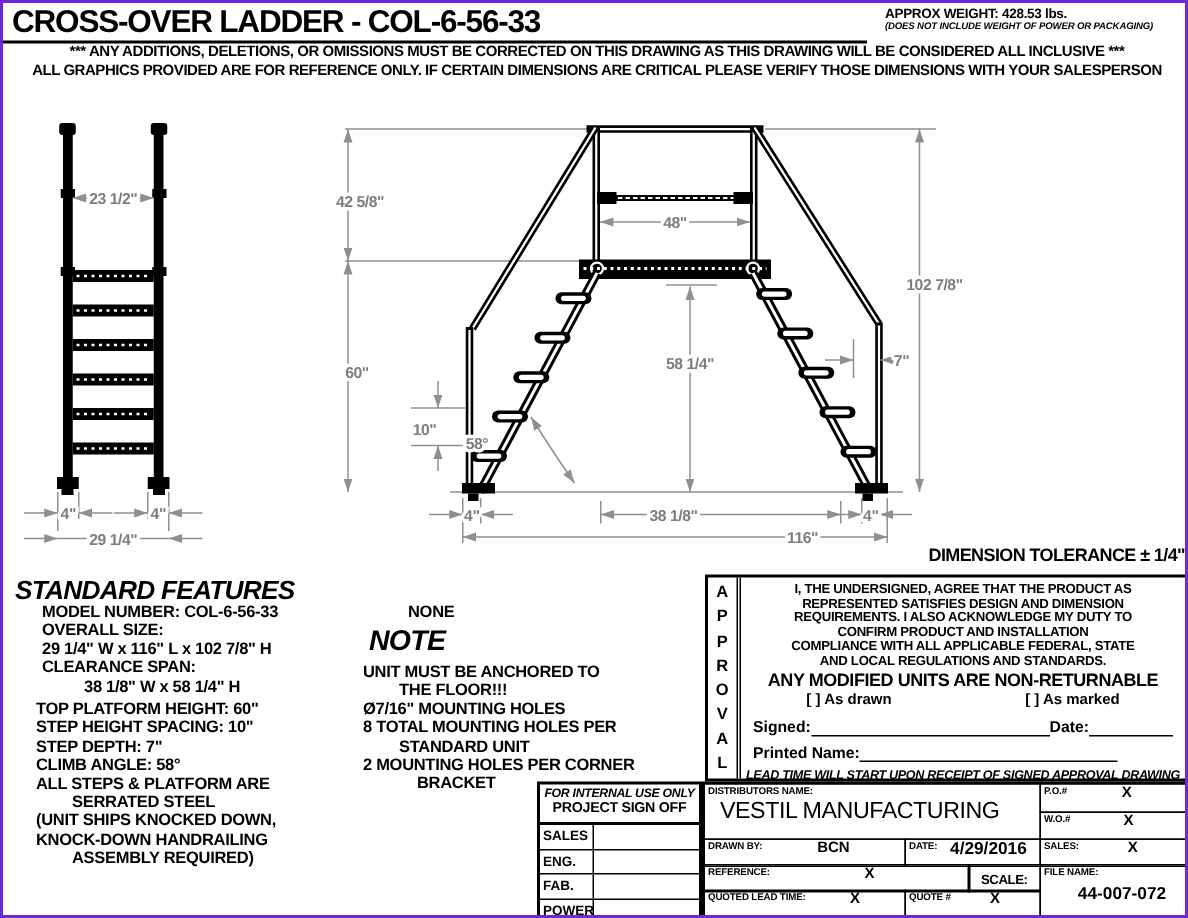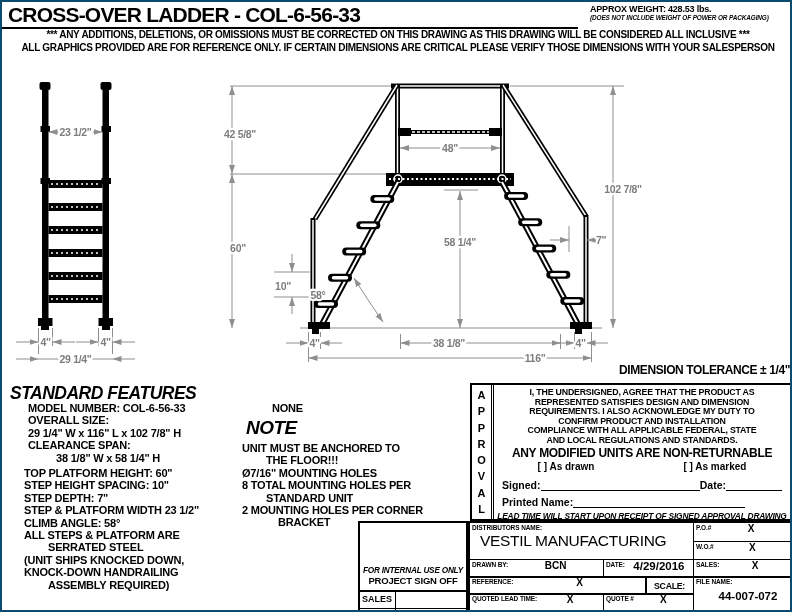--- a/index.html
+++ b/index.html
@@ -1,16 +1,16 @@
 <!DOCTYPE html>
 <html><head>
 <meta charset="utf-8">
 <style>
   html,body{margin:0;padding:0;background:#e8e8e8;}
-  #page{position:relative;width:792px;height:612px;background:#fff;border:2px solid #0c4a6e;
+  #page{position:relative;width:792px;height:612px;background:#fff;border:2px solid #6d28d9;
         box-sizing:border-box;overflow:hidden;font-family:"Liberation Sans",sans-serif;color:#000;}
   .abs{position:absolute;}
   
   .title{left:6px;top:1px;font-size:21px;font-weight:700;letter-spacing:-0.8px;white-space:nowrap;}
   .title-rule{left:0;top:25px;width:576px;height:2px;background:#000;}
   .weight1{left:588px;top:2px;font-size:9px;font-weight:700;letter-spacing:-0.2px;white-space:nowrap;}
   .weight2{left:588px;top:12px;font-size:6.4px;font-weight:700;font-style:italic;letter-spacing:-0.1px;white-space:nowrap;}
   .disc1{left:0;top:27px;width:792px;text-align:center;font-size:10px;font-weight:700;letter-spacing:-0.3px;white-space:nowrap;}
   .disc2{left:0;top:40px;width:792px;text-align:center;font-size:10px;font-weight:700;letter-spacing:-0.3px;white-space:nowrap;}
   
@@ -37,21 +37,21 @@
             font-size:10px;font-weight:700;}
   .sigrow{position:absolute;left:8px;right:8px;top:93px;display:flex;align-items:flex-end;font-size:10.5px;font-weight:700;height:13px;}
   .prow{position:absolute;left:8px;right:45px;top:110px;display:flex;align-items:flex-end;font-size:10.5px;font-weight:700;height:13px;}
   .uline{border-bottom:1px solid #000;height:12px;}
   .grow{flex:1;}
   .leadtime{position:absolute;left:0;top:126px;width:100%;text-align:center;font-size:8.4px;font-weight:700;
             font-style:italic;letter-spacing:-0.2px;white-space:nowrap;}
   
   .soff{left:356px;top:519px;width:110px;height:91px;border:2px solid #000;box-sizing:border-box;}
   .soff-head{height:25px;border-bottom:2px solid #000;text-align:center;}
-  .soff-h1{font-size:8.2px;font-weight:700;font-style:italic;letter-spacing:-0.2px;padding-top:1px;margin-top:42px;}
+  .soff-h1{font-size:8.2px;font-weight:700;font-style:italic;letter-spacing:-0.2px;padding-top:1px;}
   .soff-h2{font-size:9.5px;font-weight:700;letter-spacing:-0.2px;}
   .soff-row{display:flex;height:15.5px;border-bottom:1px solid #000;}
   .soff-row:last-child{border-bottom:none;}
   .soff-lab{width:36px;border-right:1px solid #000;font-size:9px;font-weight:700;padding:2px 0 0 2px;box-sizing:border-box;}
   .soff-val{flex:1;}
   
   .tblock{left:466px;top:519px;width:324px;height:91px;border:2px solid #000;box-sizing:border-box;}
   .cell{position:absolute;border:1px solid #000;box-sizing:border-box;overflow:hidden;}
   .lab{font-size:6.5px;font-weight:700;letter-spacing:-0.1px;padding:1px 0 0 2px;}
   .company{font-size:15.5px;font-weight:400;letter-spacing:-0.3px;padding-left:10px;margin-top:1px;white-space:nowrap;}
@@ -249,21 +249,20 @@
   <div class="abs sec-title" style="left:8px;top:381px;">STANDARD FEATURES</div>
   <div class="abs flines" style="left:22px;top:400px;">
     <div class="ind1">MODEL NUMBER: COL-6-56-33</div>
     <div class="ind1">OVERALL SIZE:</div>
     <div class="ind1">29 1/4" W x 116" L x 102 7/8" H</div>
     <div class="ind1">CLEARANCE SPAN:</div>
     <div class="ind2">38 1/8" W x 58 1/4" H</div>
     <div class="gap-before">TOP PLATFORM HEIGHT: 60"</div>
     <div>STEP HEIGHT SPACING: 10"</div>
     <div>STEP DEPTH: 7"</div>
-    <div>STEP &amp; PLATFORM WIDTH 23 1/2"</div>
     <div>CLIMB ANGLE: 58°</div>
     <div>ALL STEPS &amp; PLATFORM ARE</div>
     <div class="ind3">SERRATED STEEL</div>
     <div>(UNIT SHIPS KNOCKED DOWN,</div>
     <div>KNOCK-DOWN HANDRAILING</div>
     <div class="ind3">ASSEMBLY REQUIRED)</div>
   </div>
 
   <div class="abs flines" style="left:270px;top:400px;">NONE</div>
   <div class="abs note-title" style="left:244px;top:415px;">NOTE</div>

